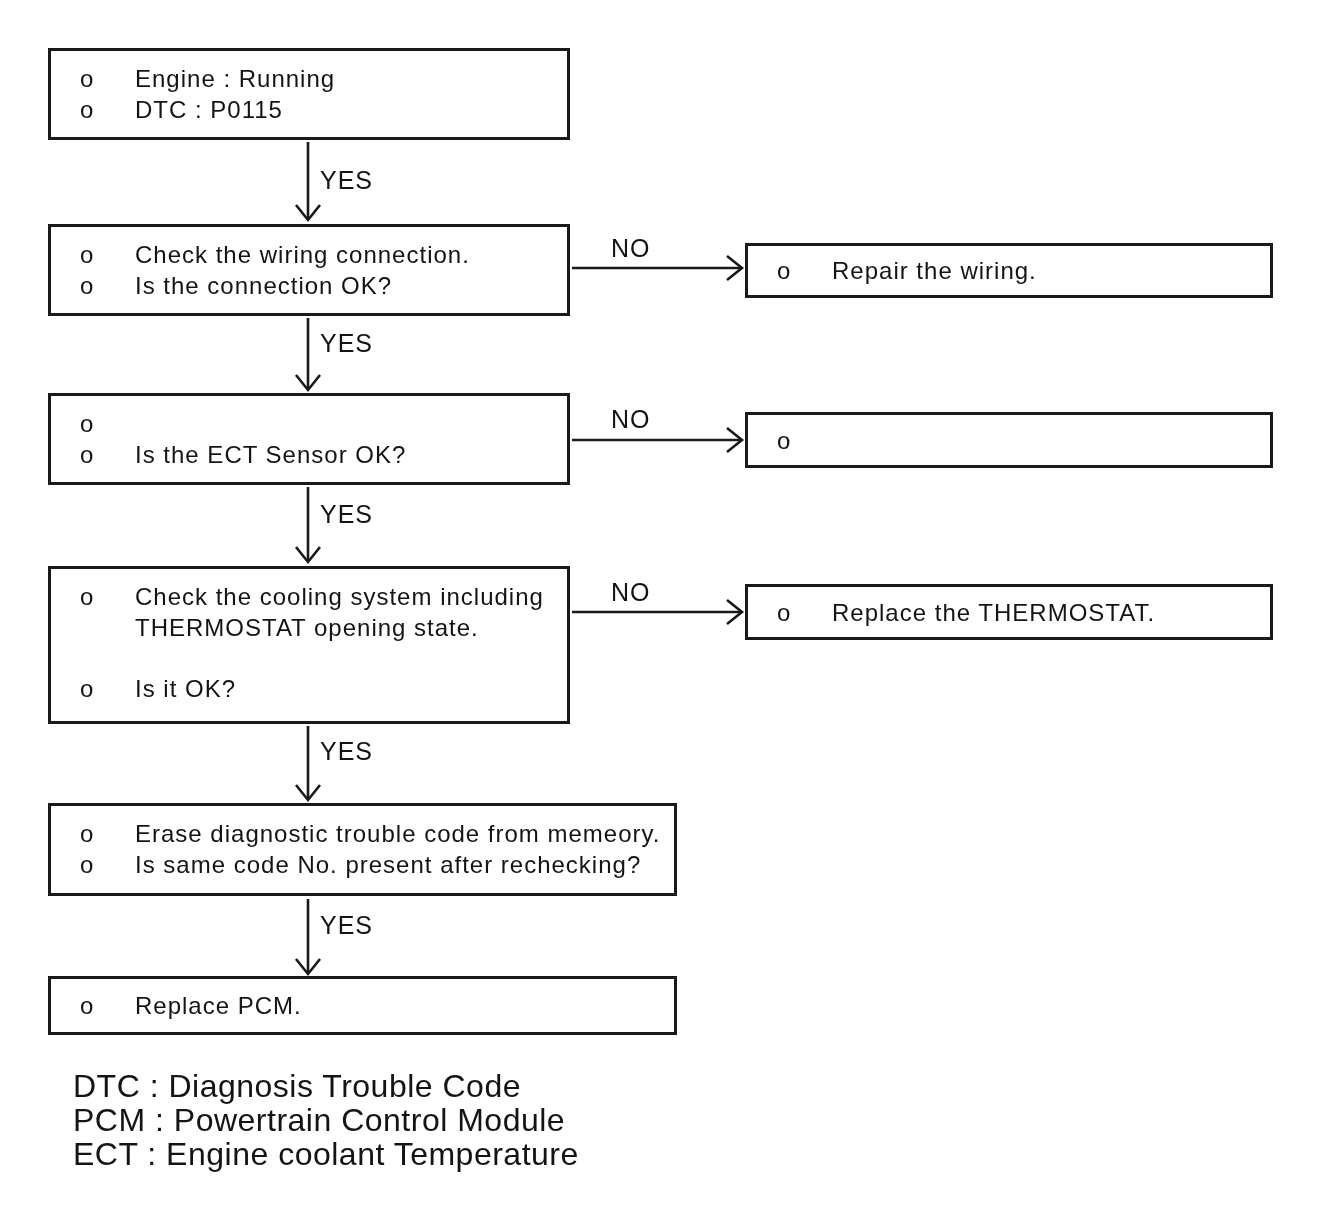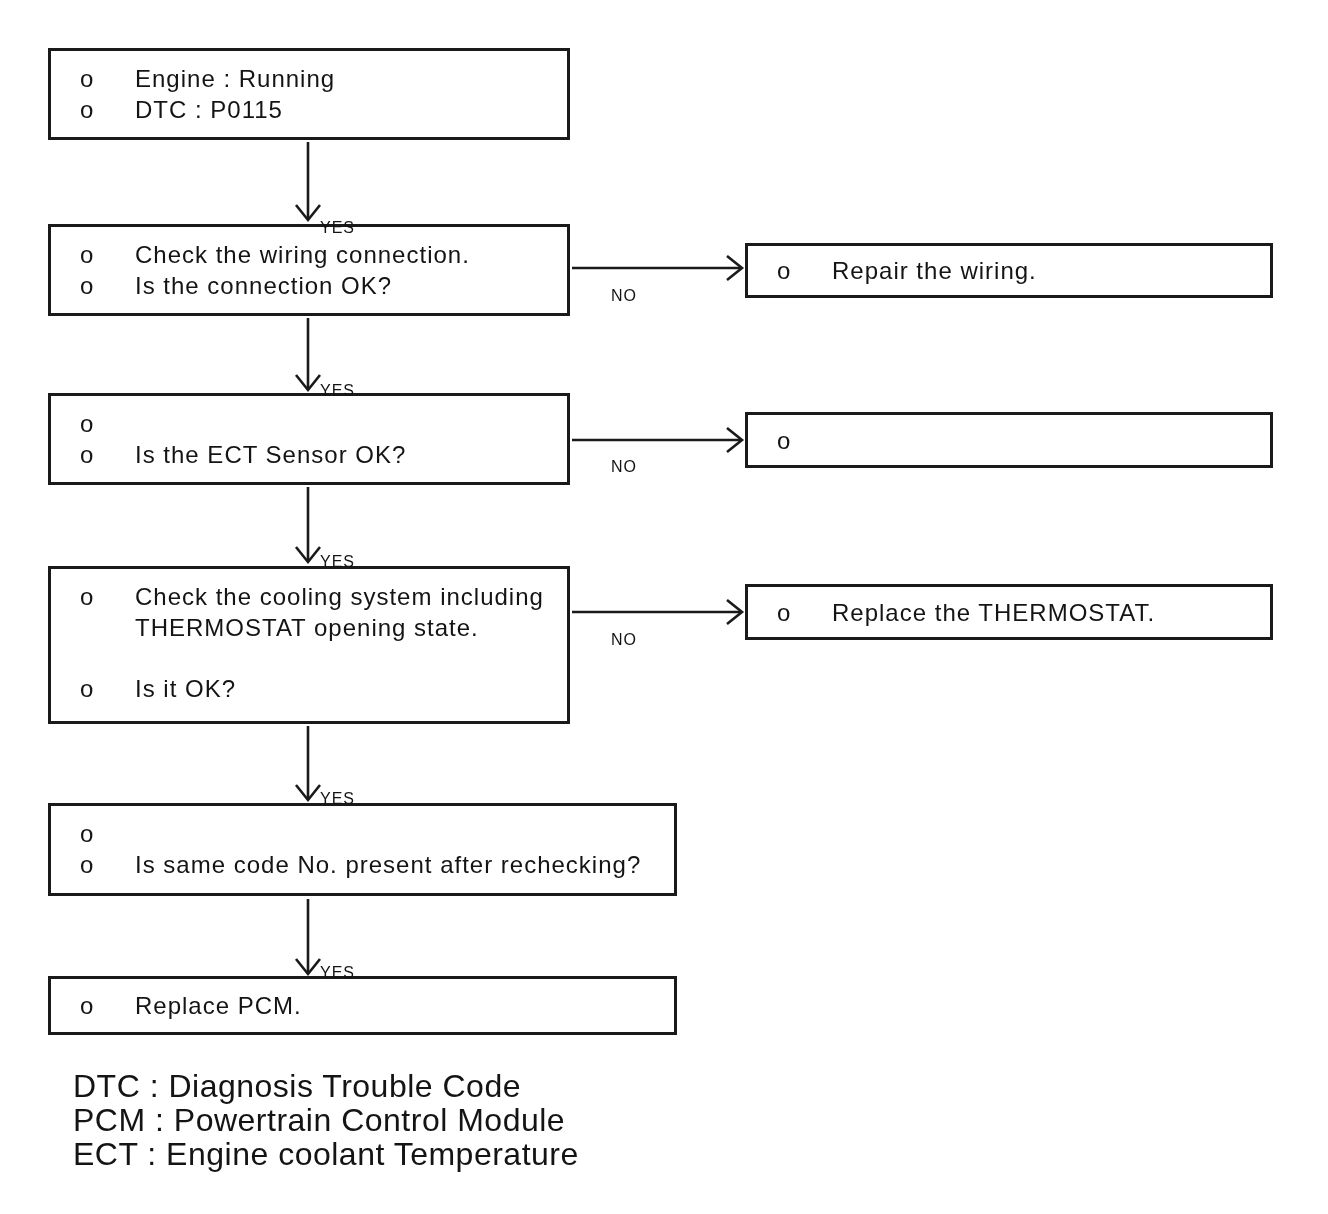--- a/index.html
+++ b/index.html
@@ -51,25 +51,24 @@
   }
   .row .txt {
     flex: 1 1 auto;
     margin-left: 24px;
   }
   .row.gap {
     margin-top: 30px;
   }
   .flow-label {
     position: absolute;
-    font-size: 16px;
+    font-size: 25px;
     letter-spacing: 1px;
     line-height: 26px;
     white-space: nowrap;
-    margin-top: 48px;
   }
   .footnotes {
     position: absolute;
     left: 73px;
     top: 1069px;
     font-size: 32px;
     line-height: 34px;
     letter-spacing: 0.5px;
   }
 </style>
@@ -156,20 +155,21 @@
     </div>
     <div class="row gap">
       <span class="bullet">o</span>
       <span class="txt">Is it OK?</span>
     </div>
   </div>
 
   <div class="box" style="left:48px; top:803px; width:629px; height:93px;">
     <div class="row">
       <span class="bullet">o</span>
+      <span class="txt">Erase diagnostic trouble code from memeory.</span>
     </div>
     <div class="row">
       <span class="bullet">o</span>
       <span class="txt">Is same code No. present after rechecking?</span>
     </div>
   </div>
 
   <div class="box vcenter" style="left:48px; top:976px; width:629px; height:59px;">
     <div class="row">
       <span class="bullet">o</span>

